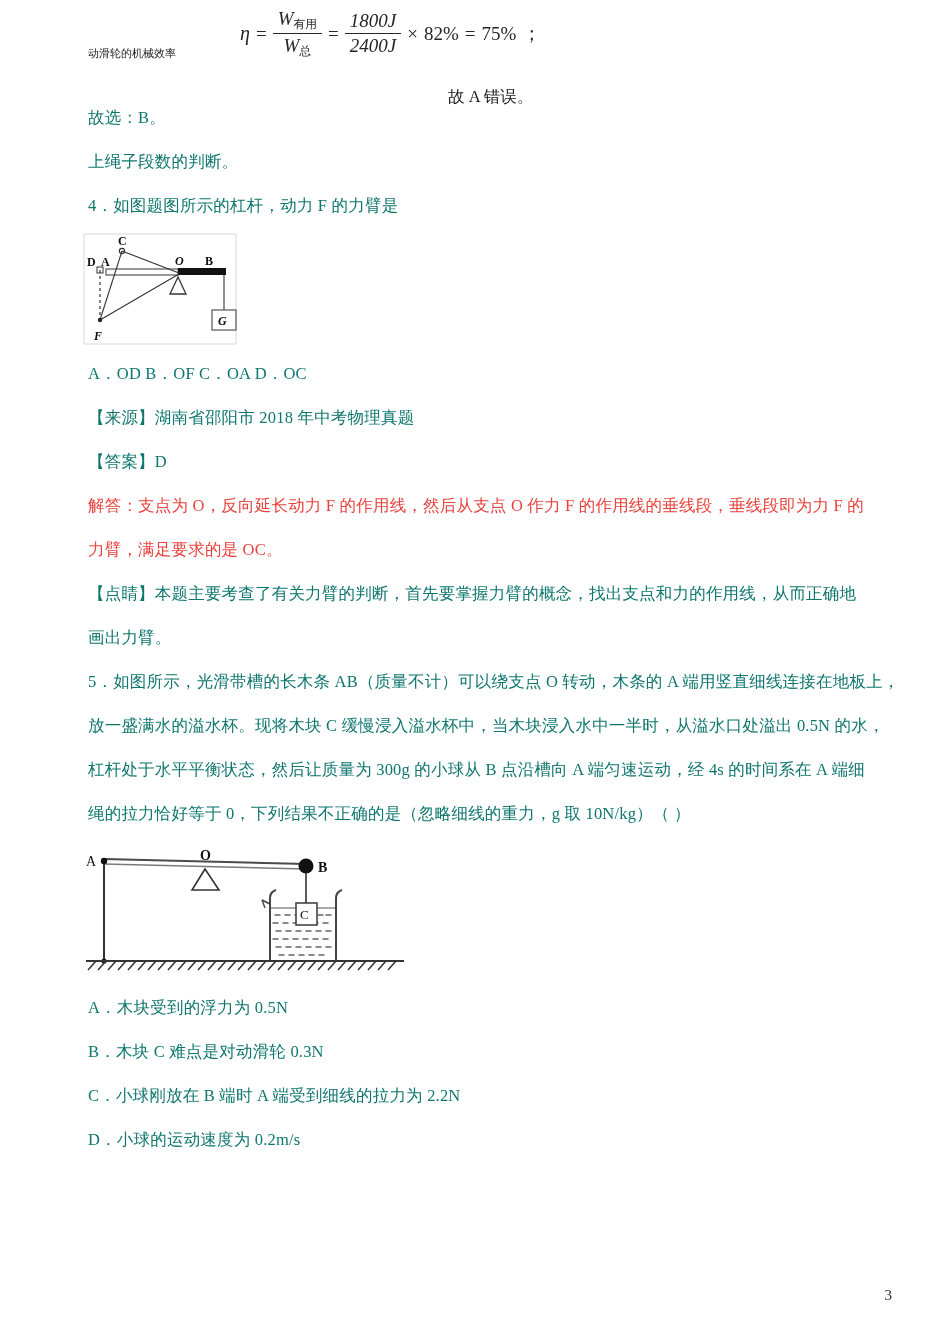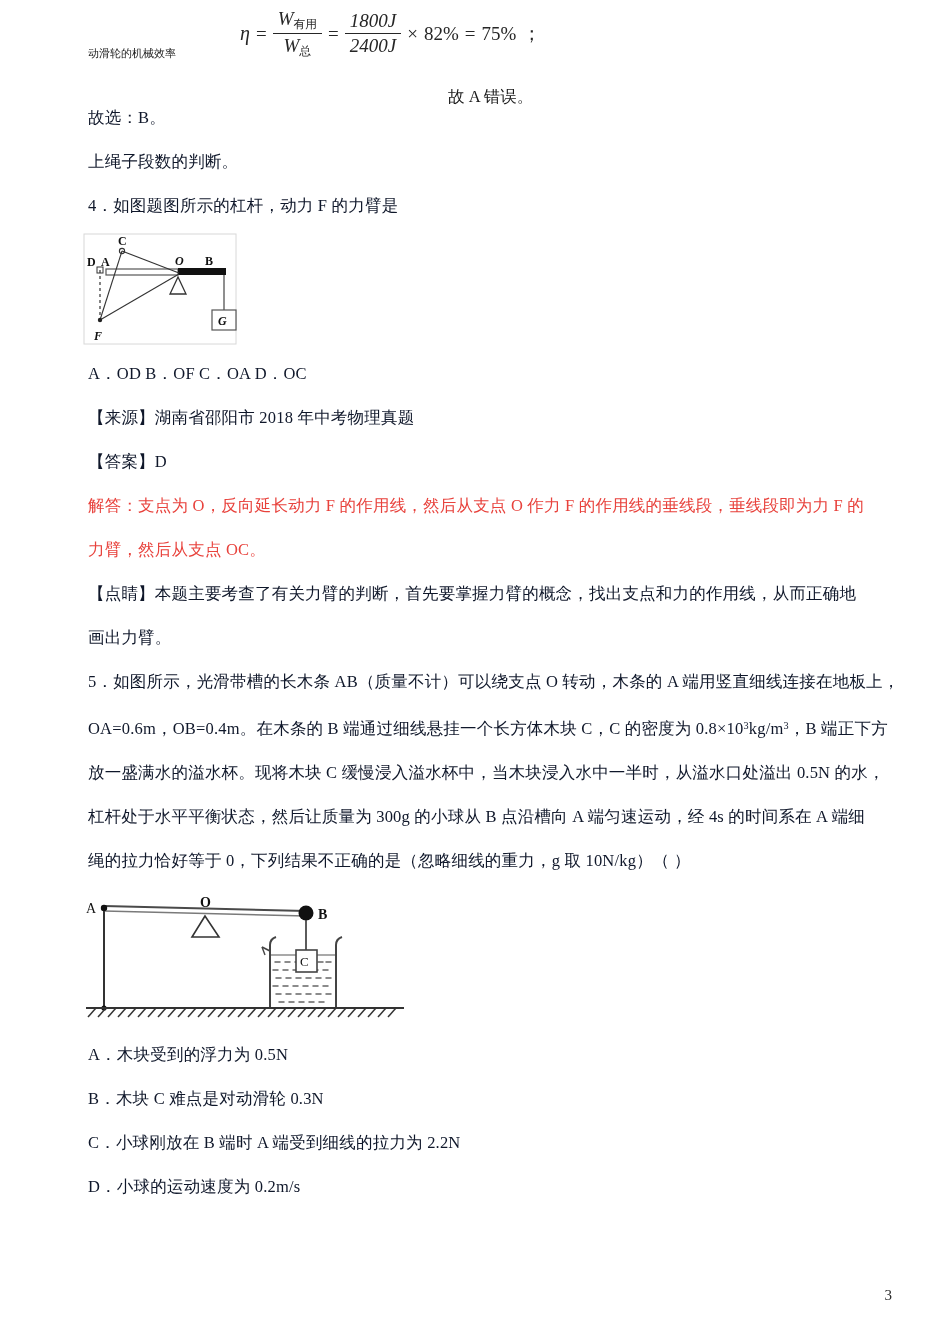--- a/index.html
+++ b/index.html
@@ -25,21 +25,21 @@
     top: 0;
     width: 800px;
   }
 
   
   .ln {
     font-size: 16.5px;
     line-height: 44px;
     letter-spacing: 0.2px;
     white-space: nowrap;
-    color: #0f172a;
+    color: #0f766e;
   }
   .red { color: #e8423c; }
   .red .ln { color: #e8423c; }
 
   .blk-label { font-weight: normal; }
 
   sub { font-size: 0.62em; vertical-align: -0.28em; }
   sup { font-size: 0.62em; vertical-align: 0.48em; }
 
   
@@ -185,28 +185,27 @@
         <text x="12" y="108" font-family="Liberation Serif, serif" font-size="12" font-style="italic" font-weight="bold" fill="#111">F</text>
       </svg>
     </div>
 
     <div class="ln">A．OD        B．OF       C．OA       D．OC</div>
     <div class="ln"><span>【来源】</span><span>湖南省邵阳市 2018 年中考物理真题</span></div>
     <div class="ln"><span>【答案】</span><span>D</span></div>
 
     <div class="red">
       <div class="ln">解答：支点为 O，反向延长动力 F 的作用线，然后从支点 O 作力 F 的作用线的垂线段，垂线段即为力 F 的</div>
-      <div class="ln">力臂，然后从支点 OC。</div>
+      <div class="ln">力臂，满足要求的是 OC。</div>
     </div>
 
     <div class="ln"><span>【点睛】</span><span>本题主要考查了有关力臂的判断，首先要掌握力臂的概念，找出支点和力的作用线，从而正确地</span></div>
     <div class="ln">画出力臂。</div>
 
     <div class="ln">5．如图所示，光滑带槽的长木条 AB（质量不计）可以绕支点 O 转动，木条的 A 端用竖直细线连接在地板上，</div>
-    <div class="ln"><span>OA=0.6m，OB=0.4m。在木条的 B 端通过细线悬挂一个长方体木块 C，C 的密度为 0.8×10</span><sup>3</sup><span>kg/m</span><sup>3</sup><span>，B 端正下方</span></div>
     <div class="ln">放一盛满水的溢水杯。现将木块 C 缓慢浸入溢水杯中，当木块浸入水中一半时，从溢水口处溢出 0.5N 的水，</div>
     <div class="ln">杠杆处于水平平衡状态，然后让质量为 300g 的小球从 B 点沿槽向 A 端匀速运动，经 4s 的时间系在 A 端细</div>
     <div class="ln">绳的拉力恰好等于 0，下列结果不正确的是（忽略细线的重力，g 取 10N/kg）（        ）</div>
 
     <div class="fig2-wrap">
       <svg width="380" height="140" viewBox="0 0 380 140">
 
         <line x1="30" y1="17" x2="232" y2="22" stroke="#4a4a4a" stroke-width="2"></line>
         <line x1="30" y1="22" x2="232" y2="27" stroke="#7a7a7a" stroke-width="1.6"></line>
 

